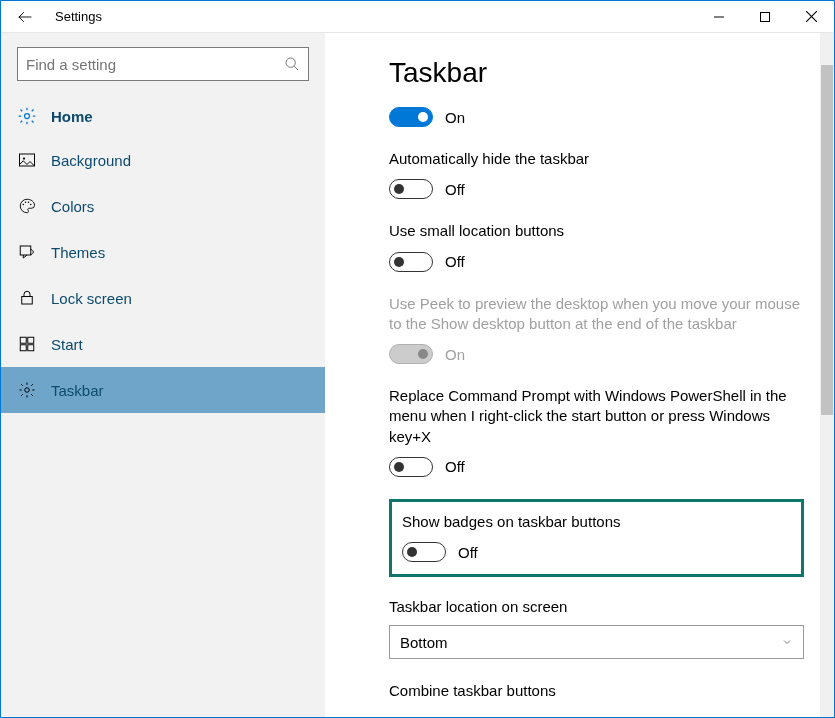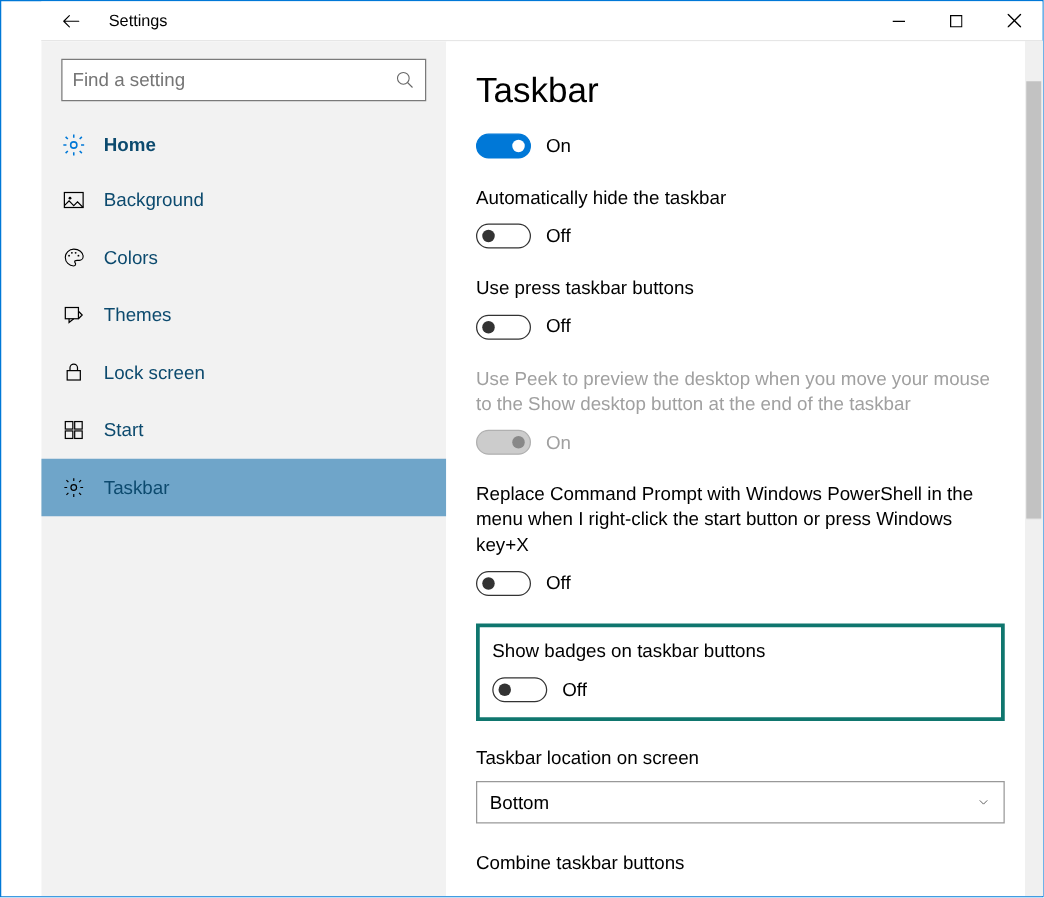--- a/index.html
+++ b/index.html
@@ -1,23 +1,23 @@
 <!DOCTYPE html>
 <html><head>
 <meta charset="utf-8">
 <style>
   * { box-sizing: border-box; margin: 0; padding: 0; }
   body { font-family: "Segoe UI", Tahoma, sans-serif; font-size: 14px; color: #000; background: #fff; }
-  .window { width: 835px; height: 718px; border: 1px solid #0078d7; display: flex; flex-direction: column; position: relative; overflow: hidden; padding-left: 32px; }
+  .window { width: 835px; height: 718px; border: 1px solid #0078d7; display: flex; flex-direction: column; position: relative; overflow: hidden; }
   .titlebar { height: 32px; display: flex; align-items: center; background: #fff; border-bottom: 1px solid #e6e6e6; }
   .titlebar .back { width: 48px; display:flex; align-items:center; justify-content:center; }
   .titlebar .title { font-size: 13px; color: #000; padding-left: 6px; flex:1; }
   .titlebar .controls { display:flex; }
   .titlebar .ctrl { width: 46px; height: 32px; display:flex; align-items:center; justify-content:center; }
-  .body { flex:1; display:flex; overflow:hidden; }
+  .body { flex:1; display:flex; overflow:hidden;gap:40px; }
   .sidebar { width: 324px; background: #f2f2f2; padding: 14px 0 0 0; display:flex; flex-direction:column; }
   .search-box { margin: 0 16px 14px 16px; height: 34px; border: 1px solid #7a7a7a; background:#fff; display:flex; align-items:center; padding: 0 8px; }
   .search-box input { flex:1; border:none; outline:none; font-size: 15px; color:#666; background:transparent; }
   .search-box .sicn { color:#666; }
   .nav-item { display:flex; align-items:center; height: 46px; padding: 0 16px; gap: 14px; font-size:15px; color:#0c4a6e; }
   .nav-item.home { font-weight: 600; height: 42px; }
   .nav-item .icon { width:20px; display:flex; align-items:center; justify-content:center; color:#000; }
   .home .icon svg path { stroke: #0078d7; fill:none; }
   .category-label { font-size:15px; color:#000; padding: 6px 16px 10px 16px; }
   .nav-item.active { background: #6fa5c9; }
@@ -178,21 +178,21 @@
           <div class="lbl">Automatically hide the taskbar</div>
           <div class="toggle-row">
             <div class="toggle">
                 <div class="knob"></div>
               </div>
             <span class="toggle-state">Off</span>
           </div>
         </div>
 
         <div class="setting">
-          <div class="lbl">Use press taskbar buttons</div>
+          <div class="lbl">Use small location buttons</div>
           <div class="toggle-row">
             <div class="toggle">
                 <div class="knob"></div>
               </div>
             <span class="toggle-state">Off</span>
           </div>
         </div>
 
         <div class="setting disabled">
           <div class="lbl">Use Peek to preview the desktop when you move your mouse to the Show desktop button at the end of the taskbar</div>

